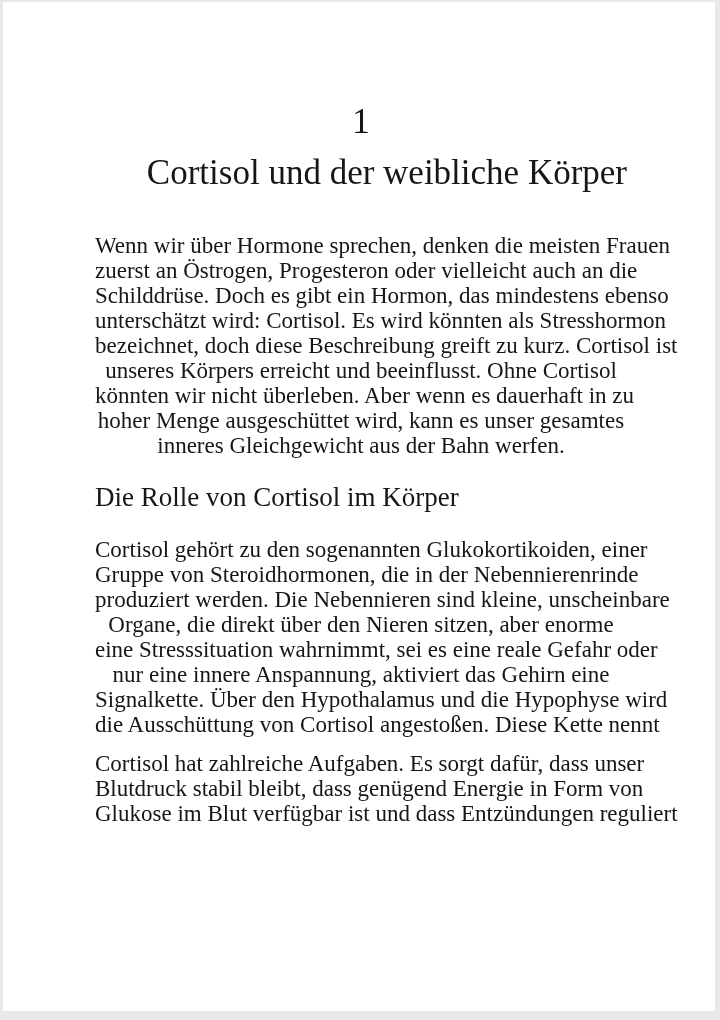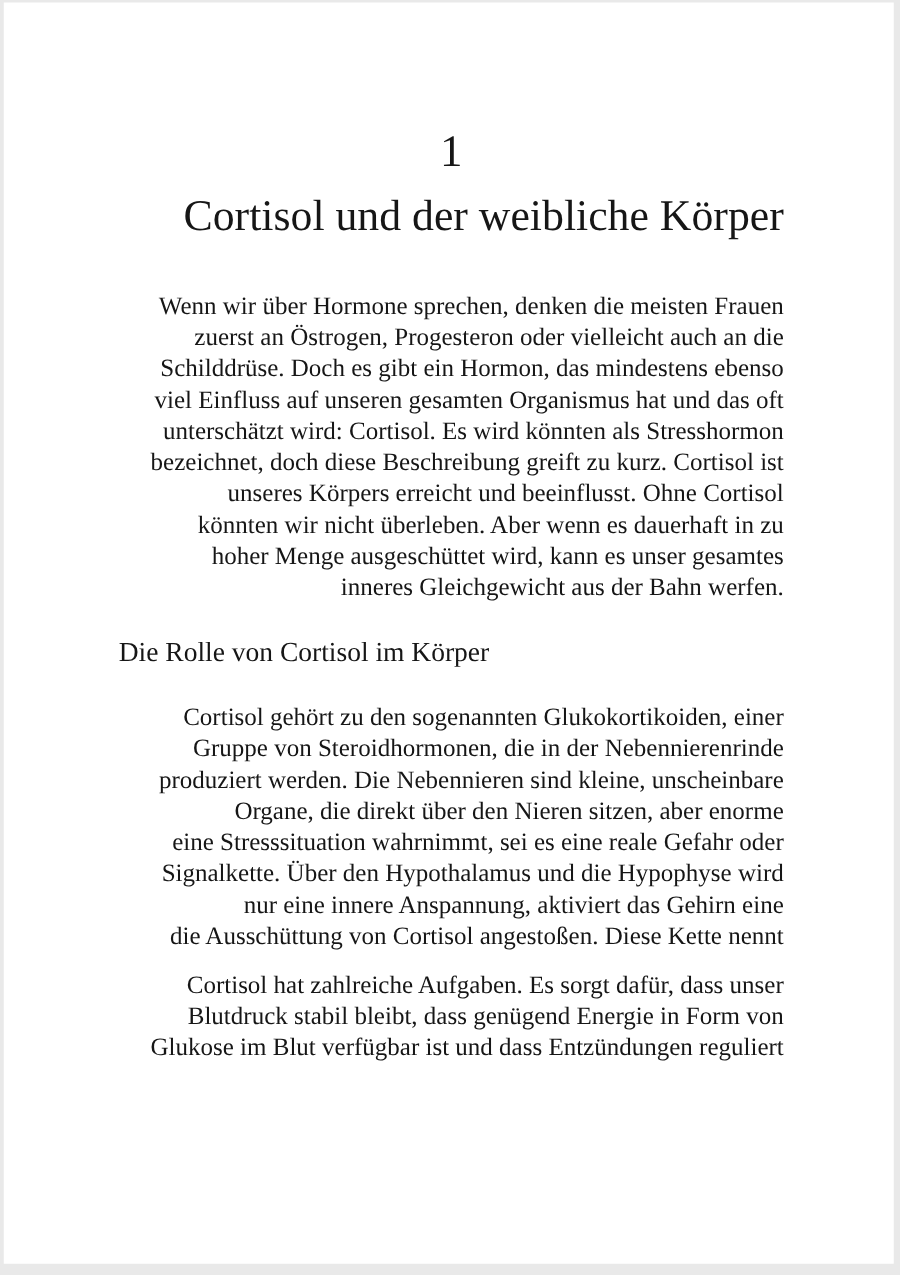--- a/index.html
+++ b/index.html
@@ -39,66 +39,65 @@
   }
   .chapter-title {
     margin: 5px 0 0 0;
     font-size: 35px;
     line-height: 48px;
     text-align: right;
     font-weight: 400;
     white-space: nowrap;
   }
   .para {
-    font-size: 20px;
+    font-size: 23px;
     line-height: 25px;
-    text-align: right;
+    text-align: center;
   }
   .para .line {
     white-space: nowrap;
   }
   .para-1 { margin-top: 36px; }
   .section-heading {
     margin: 21px 0 0 0;
-    font-size: 22px;
+    font-size: 27px;
     line-height: 36px;
     font-weight: 400;
     white-space: nowrap;
   }
-  .para-2 { margin-top: 22px; margin-left: 32px; }
+  .para-2 { margin-top: 22px; }
   .para-3 { margin-top: 14px; }
 </style>
 </head>
 <body>
 
 <div class="frame">
   <div class="page">
     <div class="chapter-number">1</div>
     <h1 class="chapter-title">Cortisol und der weibliche Körper</h1>
     <div class="para para-1">
         <div class="line">Wenn wir über Hormone sprechen, denken die meisten Frauen</div>
         <div class="line">zuerst an Östrogen, Progesteron oder vielleicht auch an die</div>
         <div class="line">Schilddrüse. Doch es gibt ein Hormon, das mindestens ebenso</div>
-        <div class="line">viel Einfluss auf unseren gesamten Organismus hat und das oft</div>
         <div class="line">unterschätzt wird: Cortisol. Es wird könnten als Stresshormon</div>
         <div class="line">bezeichnet, doch diese Beschreibung greift zu kurz. Cortisol ist</div>
         <div class="line">unseres Körpers erreicht und beeinflusst. Ohne Cortisol</div>
         <div class="line">könnten wir nicht überleben. Aber wenn es dauerhaft in zu</div>
         <div class="line">hoher Menge ausgeschüttet wird, kann es unser gesamtes</div>
         <div class="line">inneres Gleichgewicht aus der Bahn werfen.</div>
       </div>
     <h2 class="section-heading">Die Rolle von Cortisol im Körper</h2>
     <div class="para para-2">
         <div class="line">Cortisol gehört zu den sogenannten Glukokortikoiden, einer</div>
         <div class="line">Gruppe von Steroidhormonen, die in der Nebennierenrinde</div>
         <div class="line">produziert werden. Die Nebennieren sind kleine, unscheinbare</div>
         <div class="line">Organe, die direkt über den Nieren sitzen, aber enorme</div>
         <div class="line">eine Stresssituation wahrnimmt, sei es eine reale Gefahr oder</div>
+        <div class="line">nur eine innere Anspannung, aktiviert das Gehirn eine</div>
         <div class="line">Signalkette. Über den Hypothalamus und die Hypophyse wird</div>
-        <div class="line">nur eine innere Anspannung, aktiviert das Gehirn eine</div>
         <div class="line">die Ausschüttung von Cortisol angestoßen. Diese Kette nennt</div>
       </div>
     <div class="para para-3">
         <div class="line">Cortisol hat zahlreiche Aufgaben. Es sorgt dafür, dass unser</div>
         <div class="line">Blutdruck stabil bleibt, dass genügend Energie in Form von</div>
         <div class="line">Glukose im Blut verfügbar ist und dass Entzündungen reguliert</div>
       </div>
   </div>
 </div>
 

